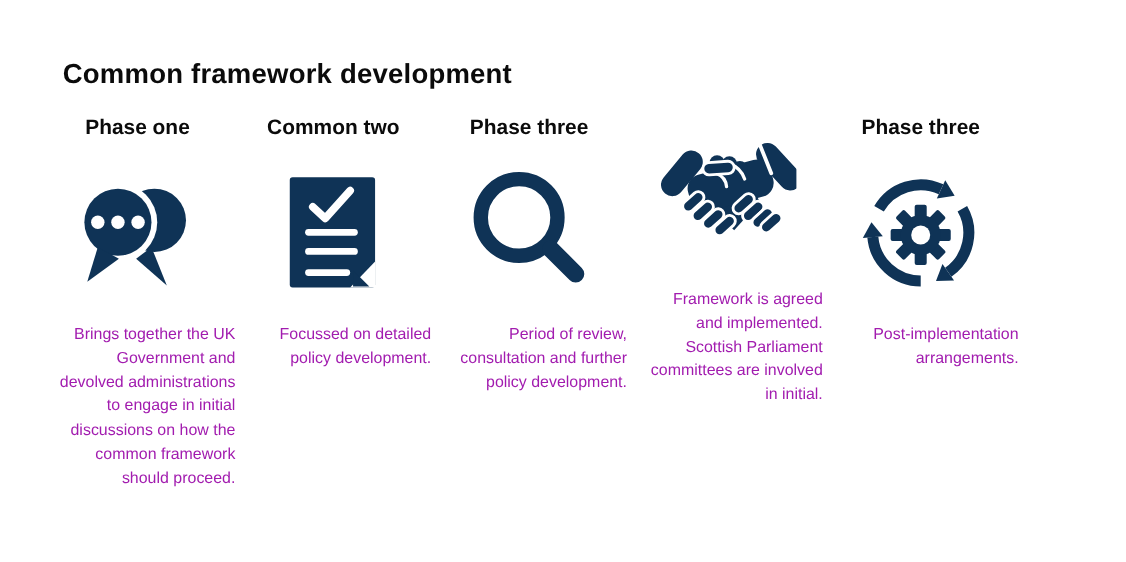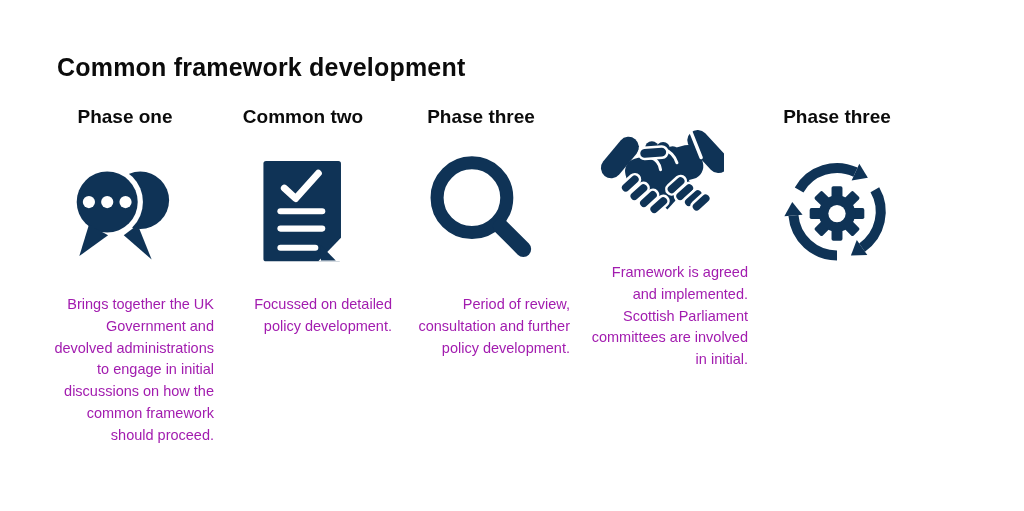--- a/index.html
+++ b/index.html
@@ -153,16 +153,18 @@
             <rect class="navy" x="61" y="42" width="12" height="14" rx="2" transform="rotate(135 67 72)"></rect>
             <rect class="navy" x="61" y="42" width="12" height="14" rx="2" transform="rotate(180 67 72)"></rect>
             <rect class="navy" x="61" y="42" width="12" height="14" rx="2" transform="rotate(225 67 72)"></rect>
             <rect class="navy" x="61" y="42" width="12" height="14" rx="2" transform="rotate(270 67 72)"></rect>
             <rect class="navy" x="61" y="42" width="12" height="14" rx="2" transform="rotate(315 67 72)"></rect>
             <circle class="navy" cx="67" cy="72" r="20"></circle>
             <circle class="white" cx="67" cy="72" r="9.5"></circle>
           </g>
         </svg>
       </div>
+      <p class="desc">Post-implementation
+arrangements.</p>
     </div>
 
   </div>
 </div>
 
 </body></html>

